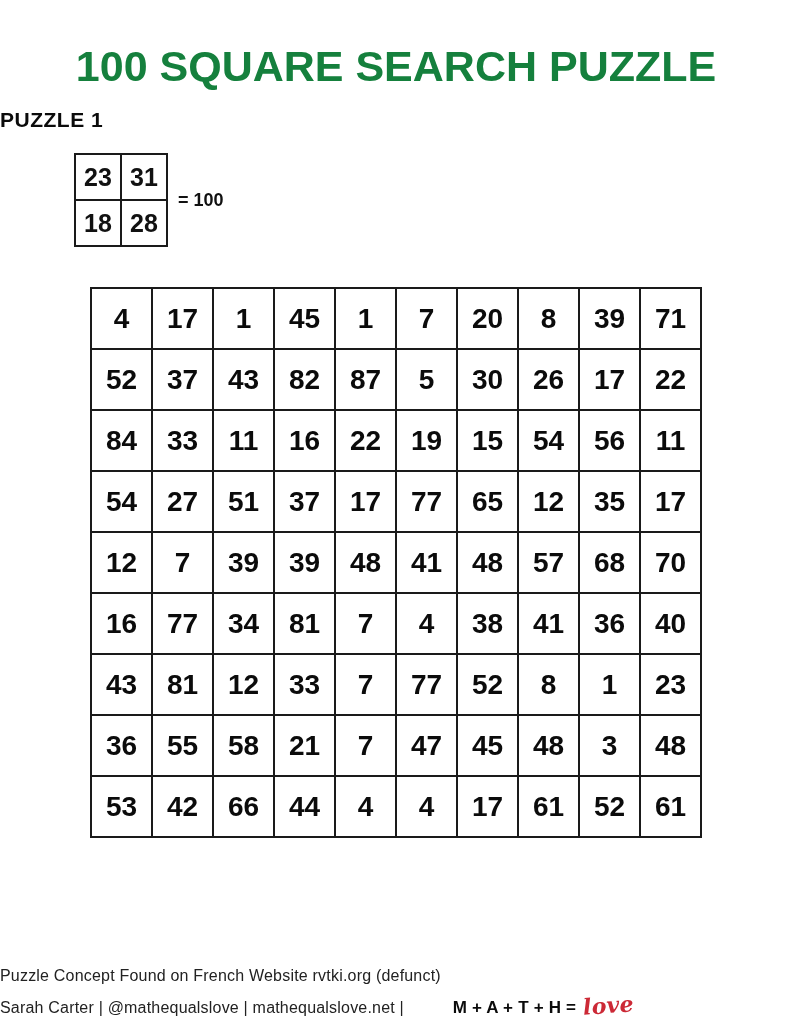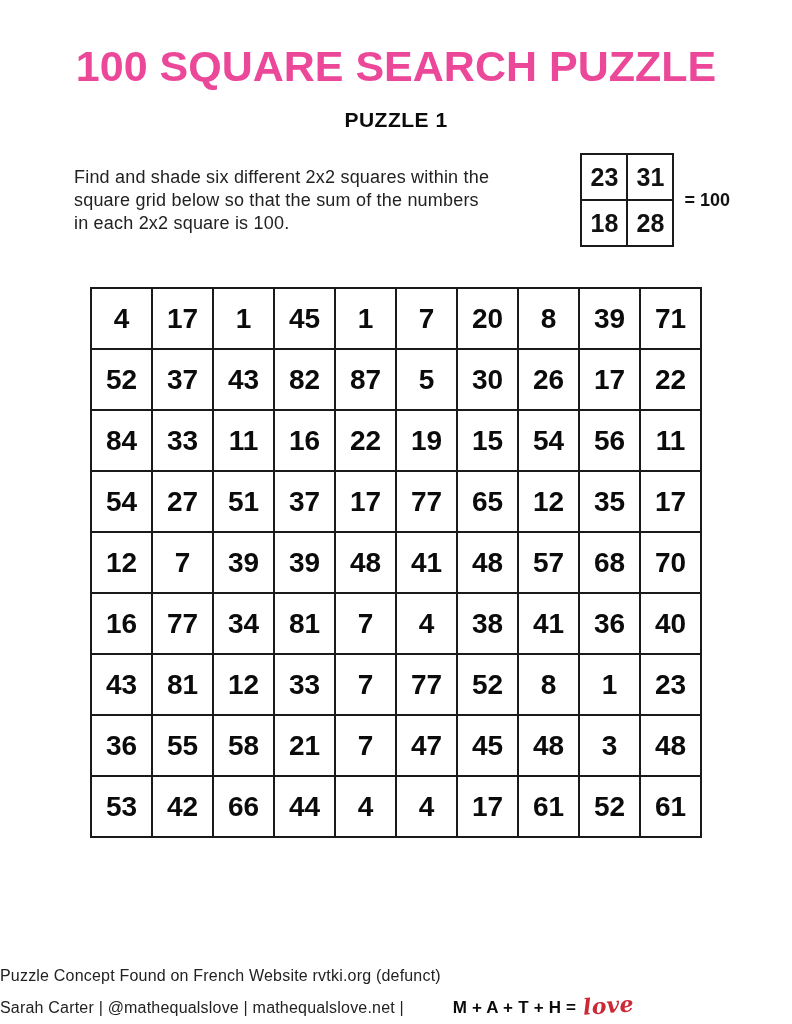--- a/index.html
+++ b/index.html
@@ -11,24 +11,23 @@
     overflow: hidden;
   }
   .page { width: 792px; height: 1024px; position: relative; }
 
   .title {
     text-align: center;
     margin-top: 42px;
     font-size: 43px;
     font-weight: 800;
     letter-spacing: 0px;
-    color: #ec4899;
+    color: #15803d;
   }
   .subtitle {
-    text-align: center;
     margin-top: 17px;
     font-size: 21px;
     font-weight: 800;
     letter-spacing: 0.5px;
     color: #0b0b0b;
   }
 
   .intro {
     margin-top: 24px;
     padding: 0 62px 0 74px;
@@ -115,25 +114,20 @@
 </style>
 </head>
 <body>
 
 <div class="page">
 
   <h1 class="title">100 SQUARE SEARCH PUZZLE</h1>
   <h2 class="subtitle">PUZZLE 1</h2>
 
   <div class="intro">
-    <div class="instructions">
-      <div>Find and shade six different 2x2 squares within the</div>
-      <div>square grid below so that the sum of the numbers</div>
-      <div>in each 2x2 square is 100.</div>
-    </div>
     <div class="example-wrap">
       <table class="example">
         <tbody>
           <tr>
             <td>23</td>
             <td>31</td>
           </tr>
           <tr>
             <td>18</td>
             <td>28</td>

